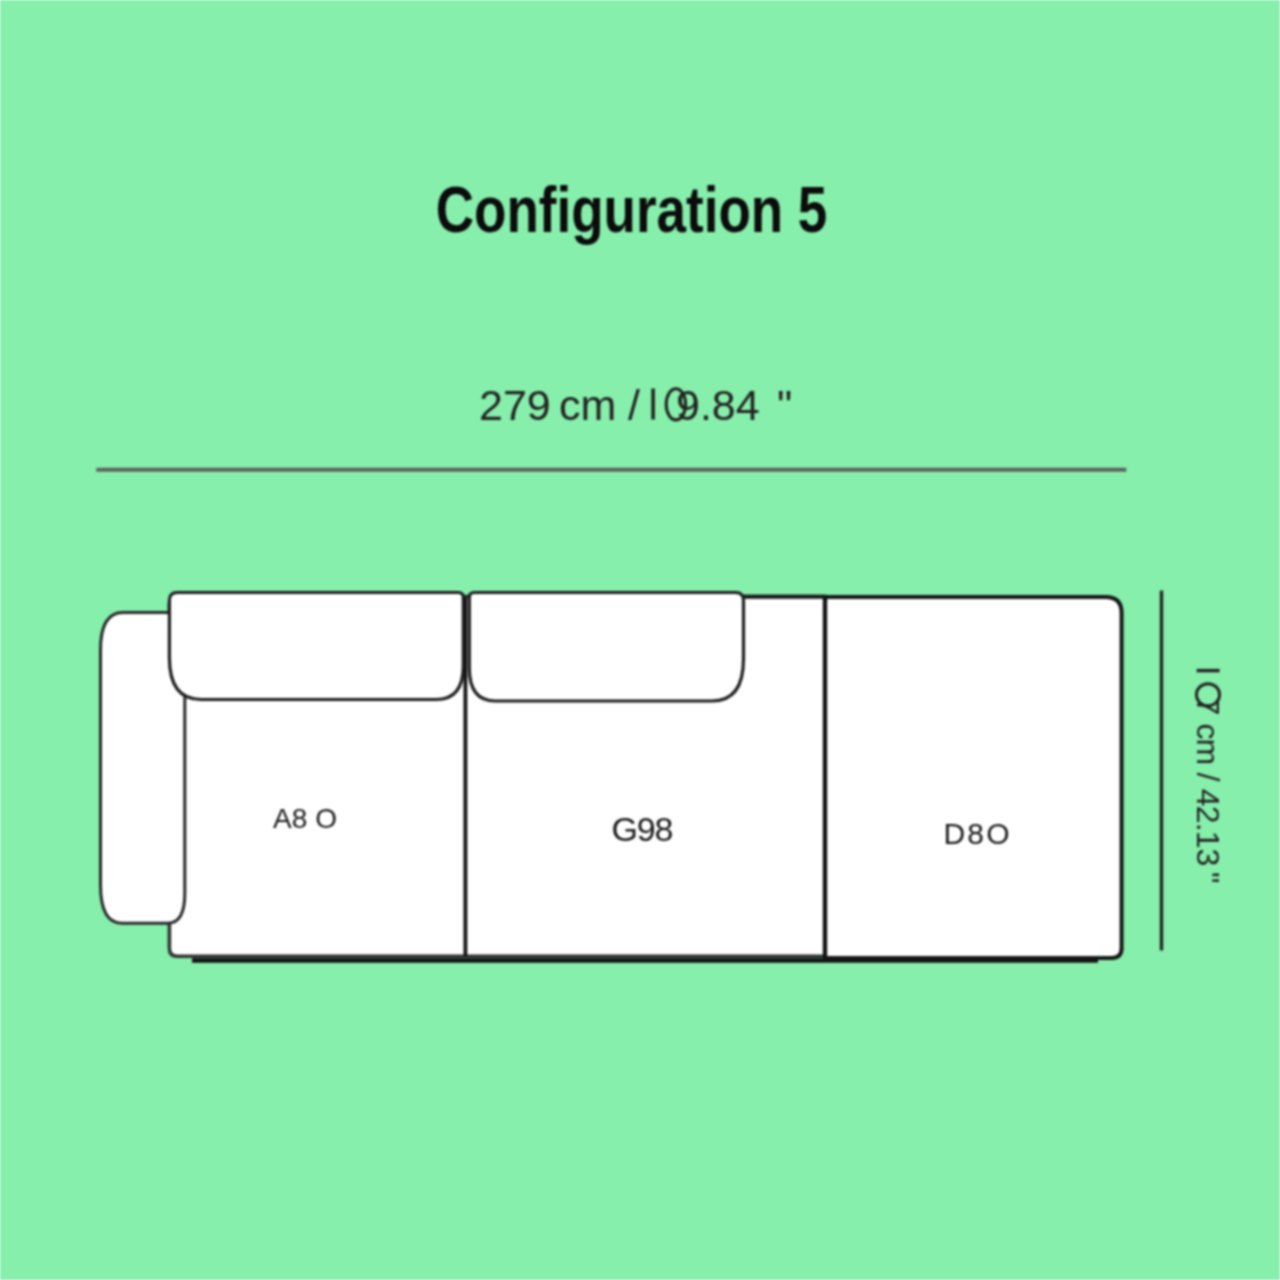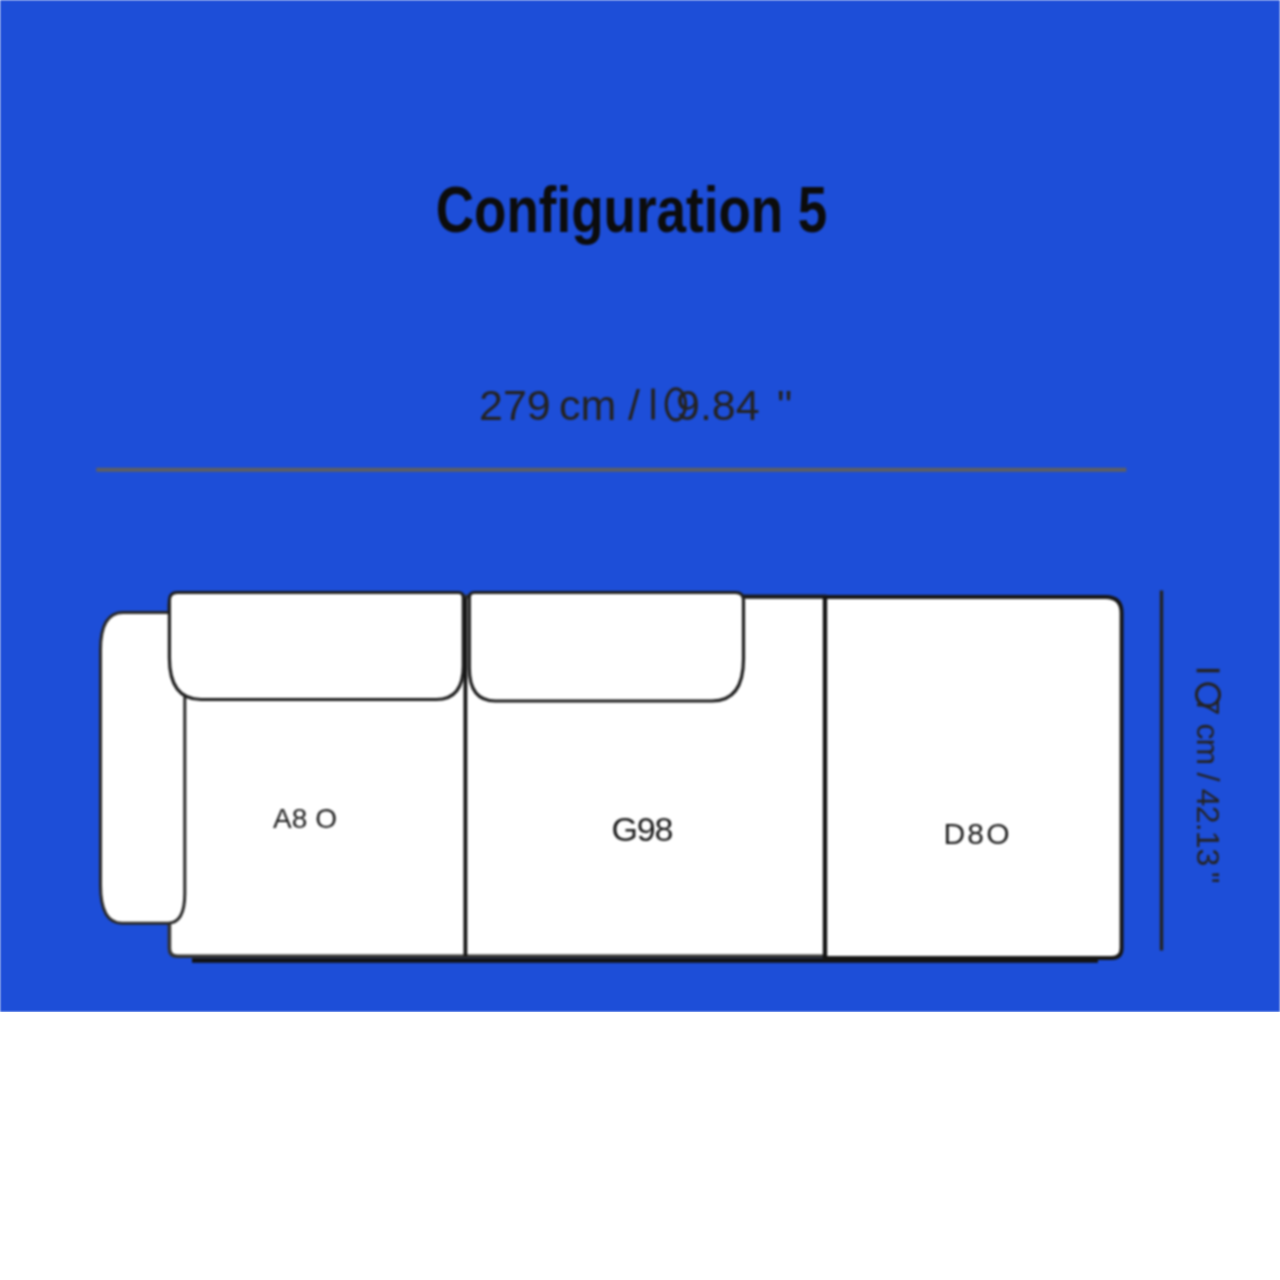--- a/index.html
+++ b/index.html
@@ -1,16 +1,16 @@
 <!DOCTYPE html>
 <html><head>
 <meta charset="utf-8">
 <style>
   html,body{margin:0;padding:0;background:#ffffff;}
-  #page{position:relative;width:1280px;height:1012px;background:#1d4ed8;overflow:hidden;filter:blur(0.8px);
+  #page{position:relative;width:1280px;height:1280px;background:#86efac;overflow:hidden;filter:blur(0.8px);
         font-family:"Liberation Sans", sans-serif;}
   svg{position:absolute;left:0;top:0;}
 </style>
 </head>
 <body>
 <div id="page">
 <svg width="1280" height="1280" viewBox="0 0 1280 1280">
 
   <g transform="translate(631.6 232) scale(0.828 1)">
         <text x="0" y="0" font-size="64" font-weight="bold" fill="#0c0c0c" text-anchor="middle">Configuration 5</text>

